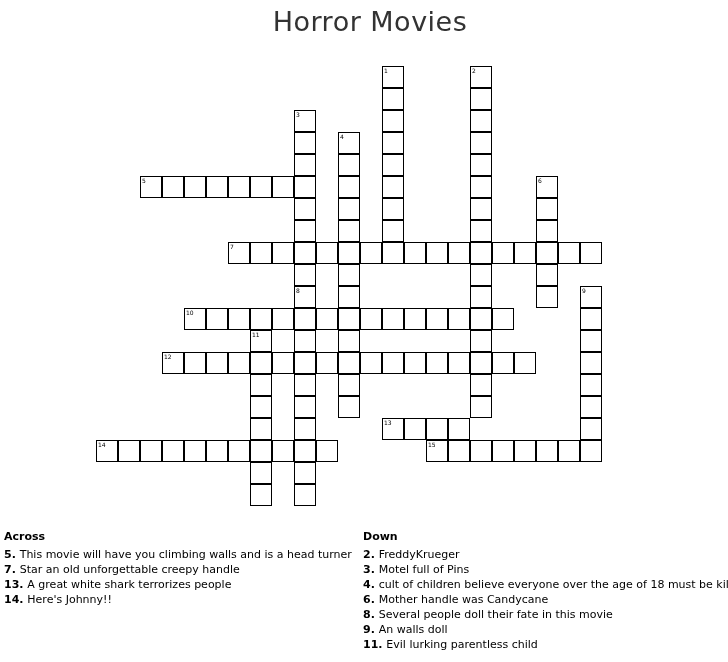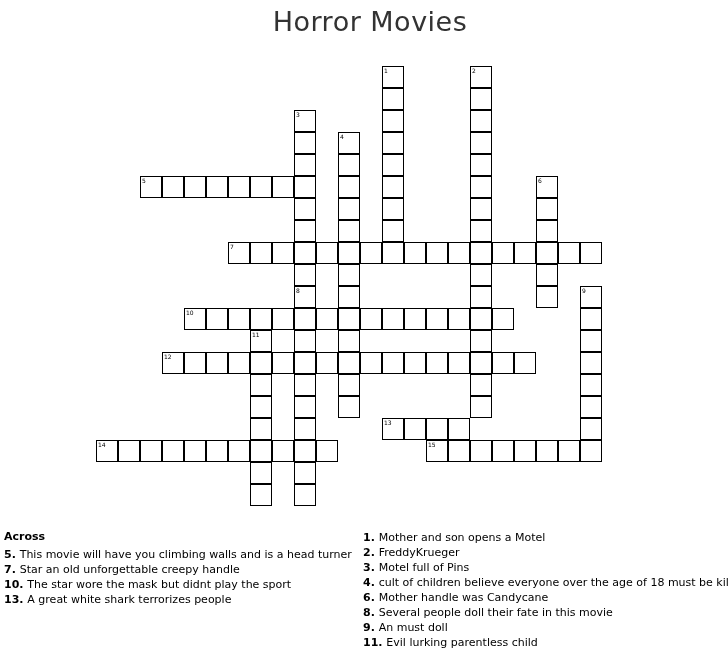--- a/index.html
+++ b/index.html
@@ -252,29 +252,29 @@
     <div class="cell" style="left: 558px; top: 380px;"></div>
     <div class="cell" style="left: 580px; top: 380px;"></div>
   </div>
 
 <div id="clues">
   <div class="clue-col" id="across-col">
     <div class="clue-head">Across</div>
     <div id="across-list">
         <div class="clue-line"><span class="clue-num">5. </span><span>This movie will have you climbing walls and is a head turner</span></div>
         <div class="clue-line"><span class="clue-num">7. </span><span>Star an old unforgettable creepy handle</span></div>
-        <div class="clue-line"><span class="clue-num">10. </span><span>The star wore the mask but didnt play the sport</span></div>
         <div class="clue-line"><span class="clue-num">13. </span><span>A great white shark terrorizes people</span></div>
+        <div class="clue-line"><span class="clue-num">14. </span><span>Here's Johnny!!</span></div>
       </div>
   </div>
   <div class="clue-col" id="down-col">
+    <div class="clue-head">Down</div>
     <div id="down-list">
-        <div class="clue-line"><span class="clue-num">1. </span><span>Mother and son opens a Motel</span></div>
         <div class="clue-line"><span class="clue-num">2. </span><span>FreddyKrueger</span></div>
         <div class="clue-line"><span class="clue-num">3. </span><span>Motel full of Pins</span></div>
         <div class="clue-line"><span class="clue-num">4. </span><span>cult of children believe everyone over the age of 18 must be killed.</span></div>
         <div class="clue-line"><span class="clue-num">6. </span><span>Mother handle was Candycane</span></div>
         <div class="clue-line"><span class="clue-num">8. </span><span>Several people doll their fate in this movie</span></div>
-        <div class="clue-line"><span class="clue-num">9. </span><span>An must doll</span></div>
+        <div class="clue-line"><span class="clue-num">9. </span><span>An walls doll</span></div>
         <div class="clue-line"><span class="clue-num">11. </span><span>Evil lurking parentless child</span></div>
       </div>
   </div>
 </div>
 
 </body></html>

